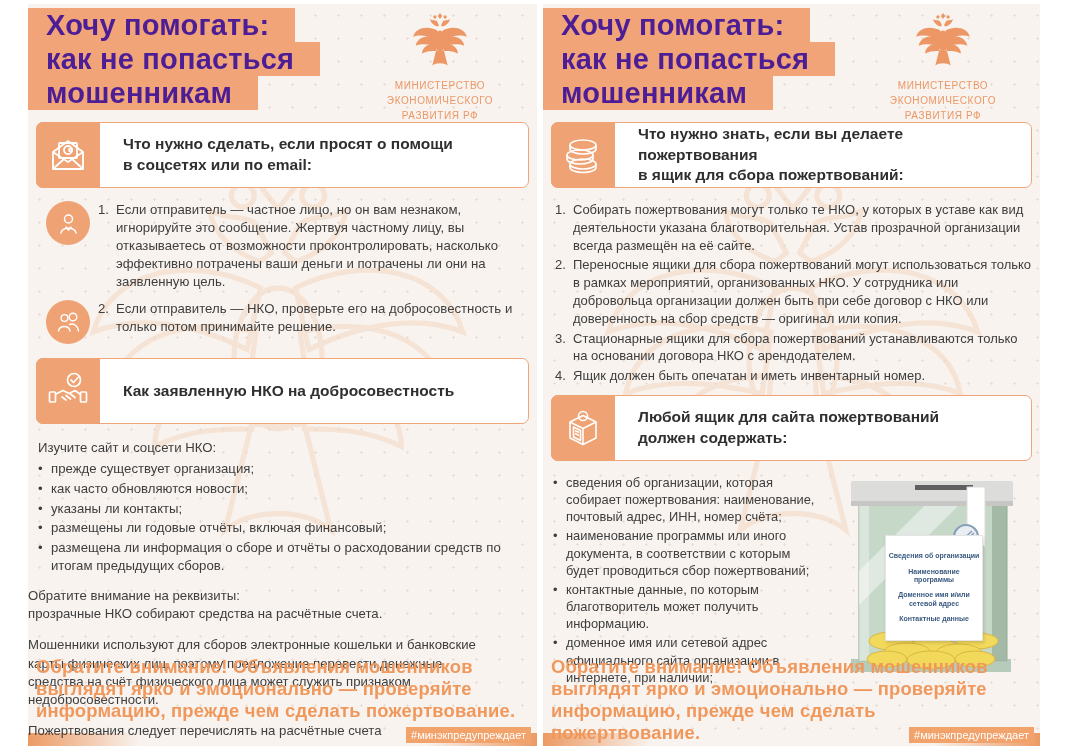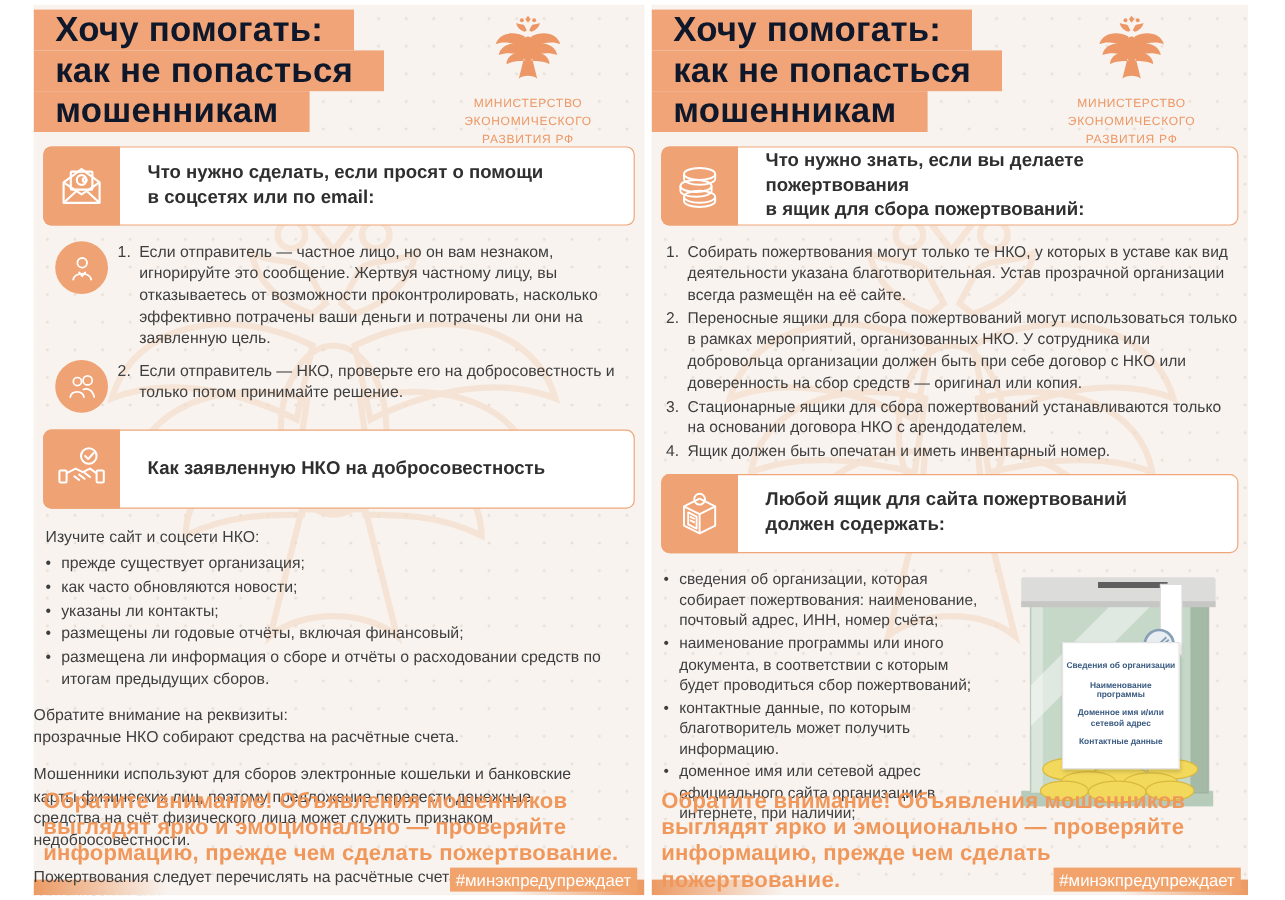--- a/index.html
+++ b/index.html
@@ -16,21 +16,21 @@
   .poster-left{left:28px;width:509px;}
   .poster-right{left:543px;width:497px;}
 
   .watermark{position:absolute;left:30px;top:120px;width:440px;height:460px;opacity:.55;pointer-events:none;}
   .watermark svg{width:100%;height:100%;}
 
   
   .header-area{position:relative;height:112px;z-index:2;}
   .title-block{position:absolute;left:0;top:4px;}
   .title-line{
-    display:table;background:#f1a478;color:#0f172a;
+    display:table;background:#f1a478;color:#4c1d95;
     font-size:29px;font-weight:bold;line-height:34px;
     padding:0 26px 0 18px;letter-spacing:.2px;
   }
   .brand{position:absolute;right:14px;top:6px;width:166px;text-align:center;}
   .brand-eagle{width:64px;height:60px;display:inline-block;}
   .ministry{margin-top:4px;color:#ec9765;font-size:10px;font-weight:normal;letter-spacing:.6px;line-height:1.5;}
 
   
   .section-box{
     position:relative;margin:6px 8px 0 8px;height:64px;
@@ -83,21 +83,21 @@
     display:flex;flex-direction:column;justify-content:center;text-align:center;
   }
   .box-label p{margin:3.5px 2px;font-size:7px;line-height:1.2;color:#3a5a80;font-weight:bold;}
 
   
   .warning{
     position:absolute;left:8px;right:14px;top:652px;z-index:3;
     color:#f0985c;font-size:18.4px;font-weight:bold;line-height:1.2;letter-spacing:.2px;
   }
   .hashtag-row{position:absolute;right:6px;top:721px;z-index:3;}
-  .hashtag{background:#f2a26b;color:#ffffff;font-size:14px;padding:2px 5px;margin-top:41px;}
+  .hashtag{background:#f2a26b;color:#ffffff;font-size:11px;padding:2px 5px;margin-top:41px;}
   .bottom-fade{
     position:absolute;left:0;right:0;bottom:0;height:13px;z-index:1;
     background:linear-gradient(90deg,#ec9a63 0%,rgba(236,154,99,0) 22%,rgba(236,154,99,0) 78%,#ec9a63 100%);
   }
   .ic{display:block;}
 </style>
 </head>
 <body>
 
 <svg width="0" height="0" style="position:absolute">

